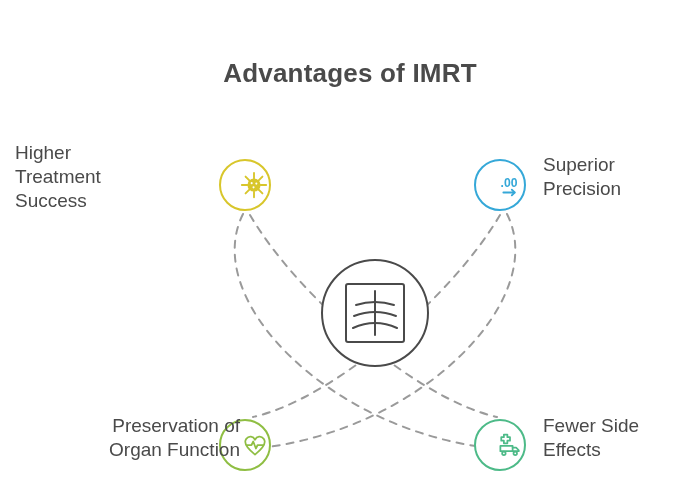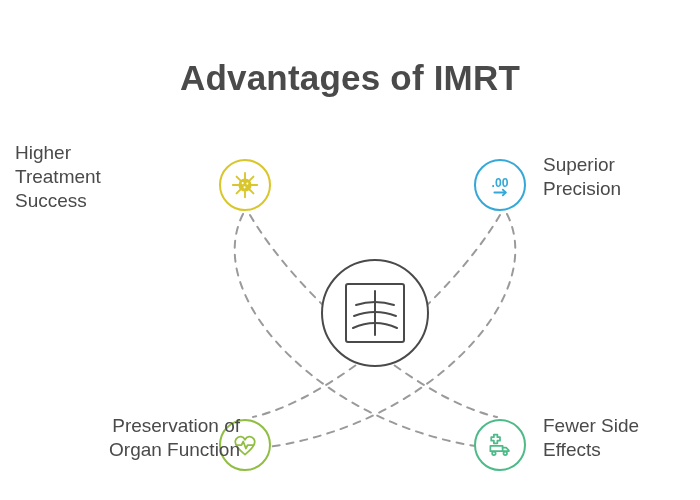--- a/index.html
+++ b/index.html
@@ -20,21 +20,21 @@
     background: #ffffff;
   }
 
   
   .title {
     position: absolute;
     top: 58px;
     left: 0;
     width: 700px;
     text-align: center;
-    font-size: 35px;
+    font-size: 26px;
     font-weight: bold;
     color: #4a4a4a;
     letter-spacing: 0.2px;
   }
 
   
   .connectors {
     position: absolute;
     top: 0;
     left: 0;
@@ -54,21 +54,21 @@
   
   .node {
     position: absolute;
     width: 52px;
     height: 52px;
     border-radius: 50%;
     background: #ffffff;
     box-sizing: border-box;
     display: flex;
     align-items: center;
-    justify-content: center;
+    justify-content: flex-end;
   }
   .node-tl { left: 219px; top: 159px; border: 2px solid #d8c62b; }
   .node-tr { left: 474px; top: 159px; border: 2px solid #35a8d8; }
   .node-bl { left: 219px; top: 419px; border: 2px solid #8fbe43; }
   .node-br { left: 474px; top: 419px; border: 2px solid #4dba88; }
 
   
   .label {
     position: absolute;
     font-size: 19px;

